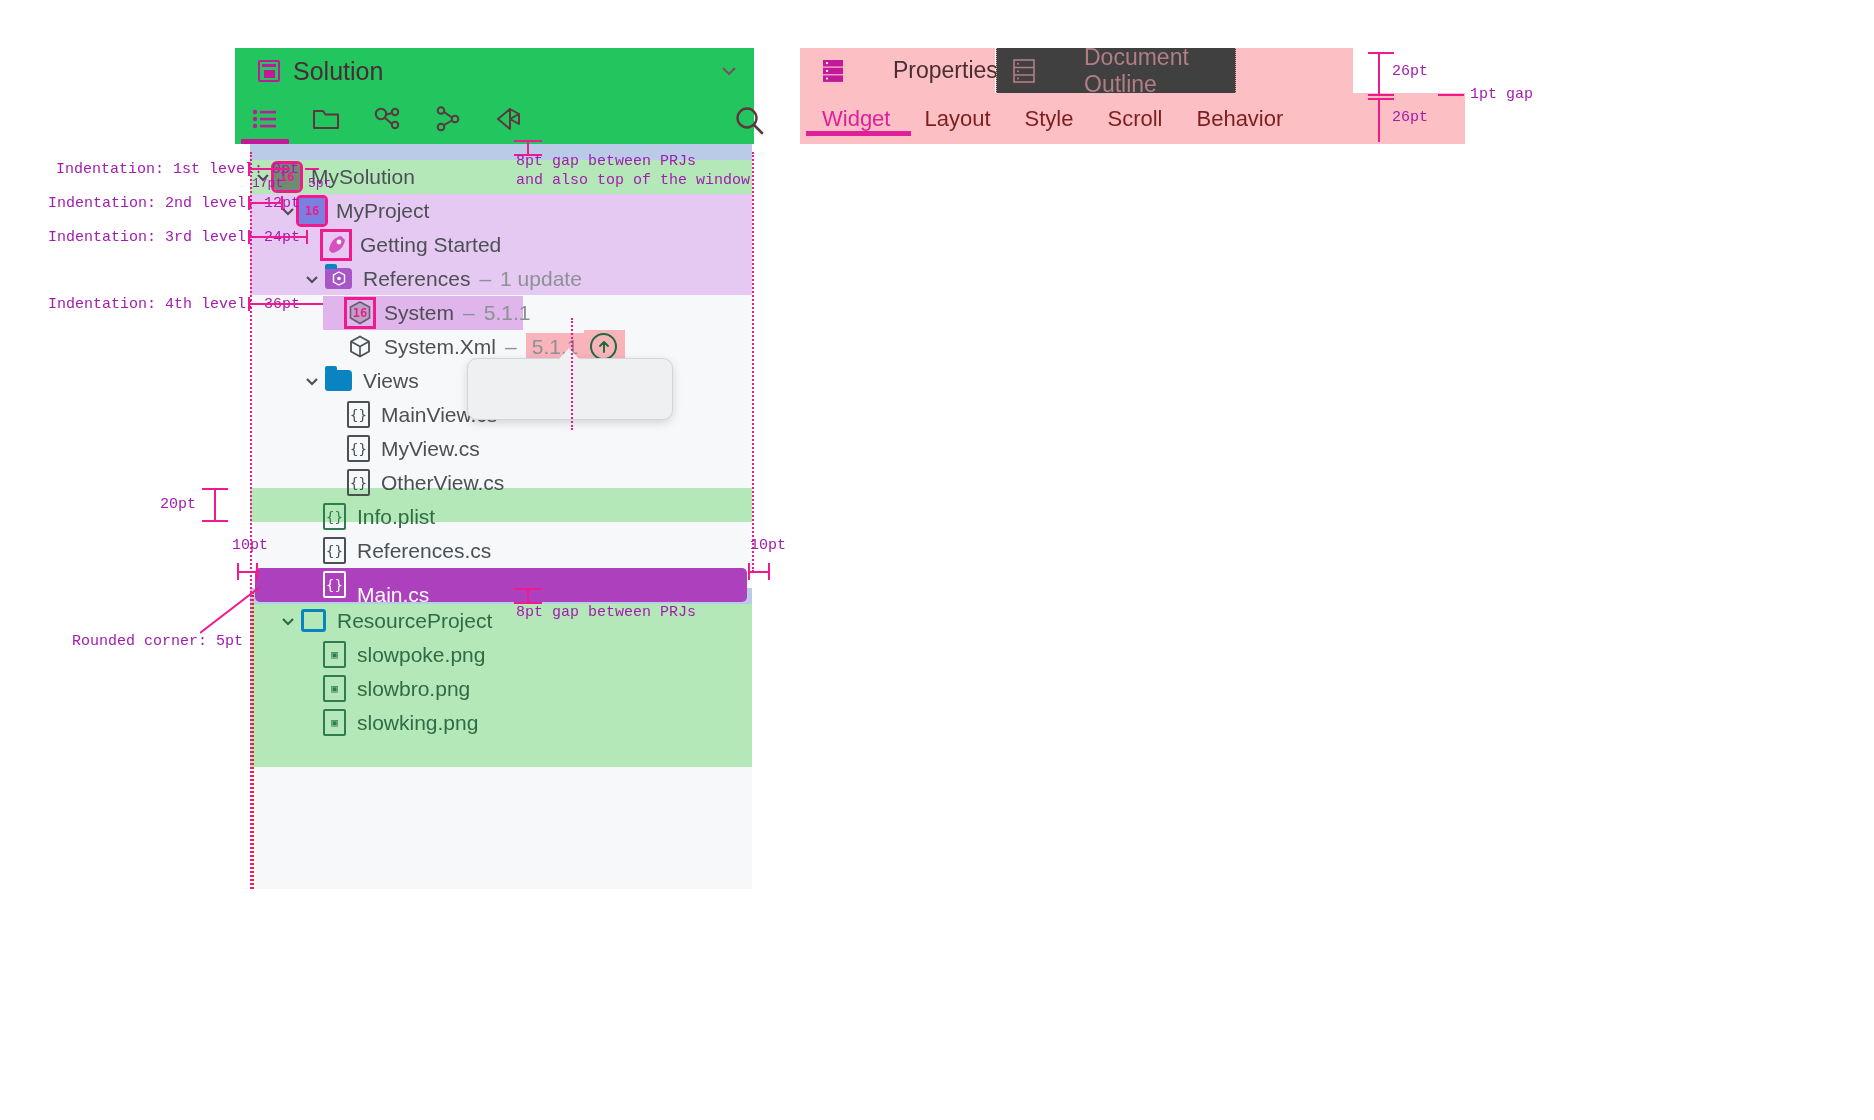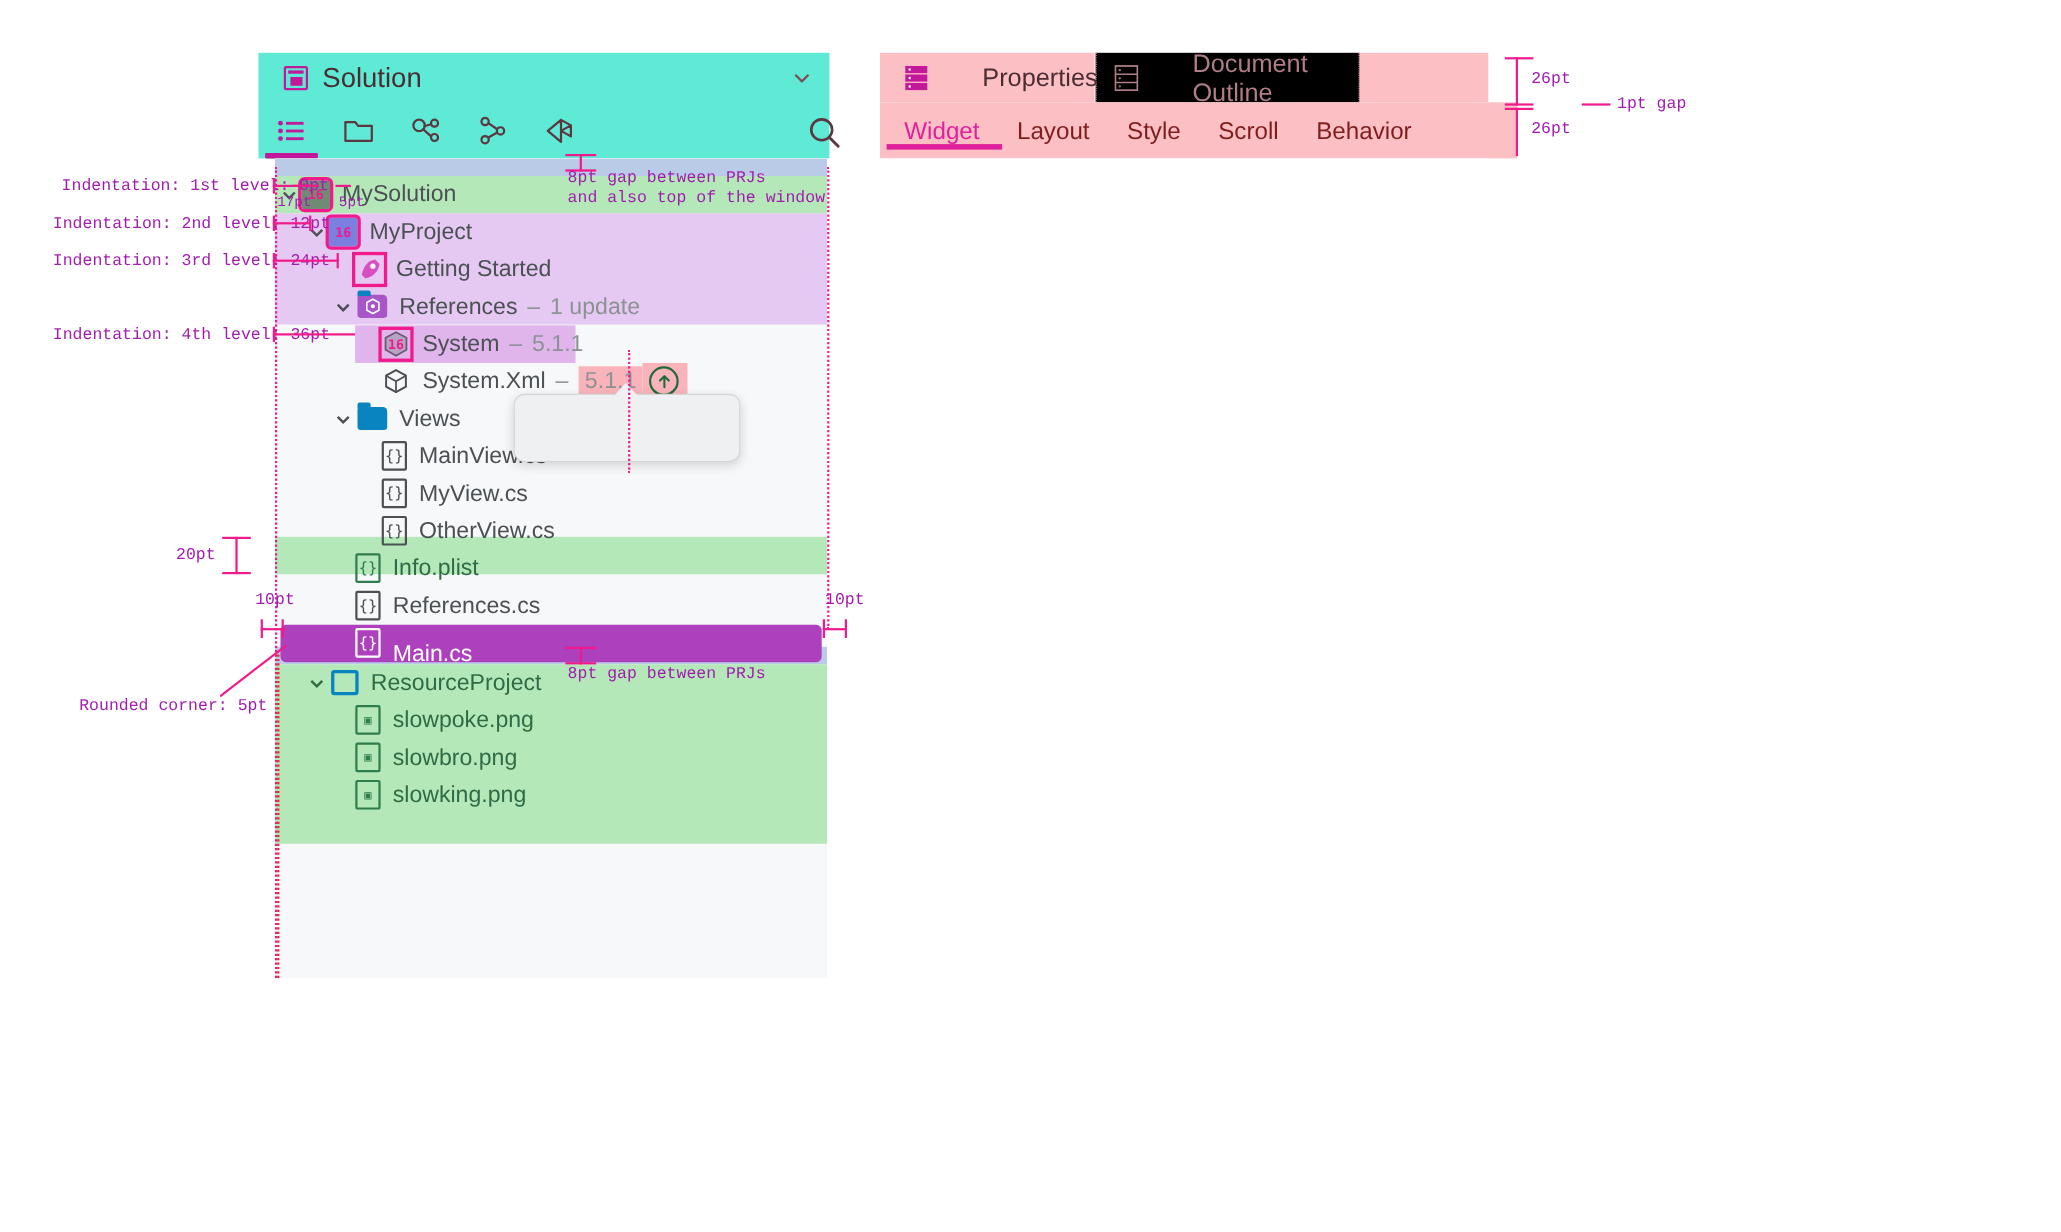--- a/index.html
+++ b/index.html
@@ -28,21 +28,21 @@
   .dotline-v {
     position: absolute; width: 0; border-left: 2px dotted #f01a8d;
   }
   .dotline-v.red { border-left-color: #e8232a; }
 
   
   .panel-solution {
     position: absolute;
     left: 235px; top: 48px;
     width: 519px; height: 96px;
-    background: #5eead4;
+    background: #22c55e;
   }
   .sol-titlebar {
     position: absolute; left: 0; top: 0; width: 519px; height: 46px;
     display: flex; align-items: center;
   }
   .sol-title-icon {
     margin-left: 23px;
     width: 22px; height: 22px;
     border: 2.5px solid #c2199b;
     border-radius: 2px;
@@ -193,26 +193,26 @@
     position: absolute; left: 800px; top: 48px; width: 553px; height: 96px;
   }
   .props-tabstrip {
     position: absolute; left: 0; top: 0; width: 553px; height: 45px;
   }
   .ptab {
     position: absolute; top: 0; height: 45px;
     display: flex; align-items: center; gap: 37px;
   }
   .ptab.active { background: #fcc0c4; }
-  .ptab.inactive { background: #000000; border-left: 1px dotted #e09aa0; border-right: 1px dotted #e09aa0; }
+  .ptab.inactive { background: #404040; border-left: 1px dotted #e09aa0; border-right: 1px dotted #e09aa0; }
   .ptab .ptitle { font-size: 23px; color: #4a2c33; margin-left: 12px; }
   .ptab.inactive .ptitle { color: #b07e86; }
   .props-filler { position: absolute; left: 436px; top: 0; width: 117px; height: 45px; background: #fcc0c4;}
   .props-tabs-row {
-    position: absolute; left: 0; top: 45px; width: 579px; height: 51px;
+    position: absolute; left: 0; top: 45px; width: 665px; height: 51px;
     background: #fcc0c4;
     display: flex; align-items: center;
   }
   .ptab2 { font-size: 22px; color: #7f1d1d; margin-right: 34px; }
   .ptab2:first-child { margin-left: 22px; }
   .ptab2.sel { color: #e01f9c; }
   .props-underline {
     position: absolute; left: 806px; top: 131px; width: 105px; height: 5px;
     background: #e01f9c;
   }

